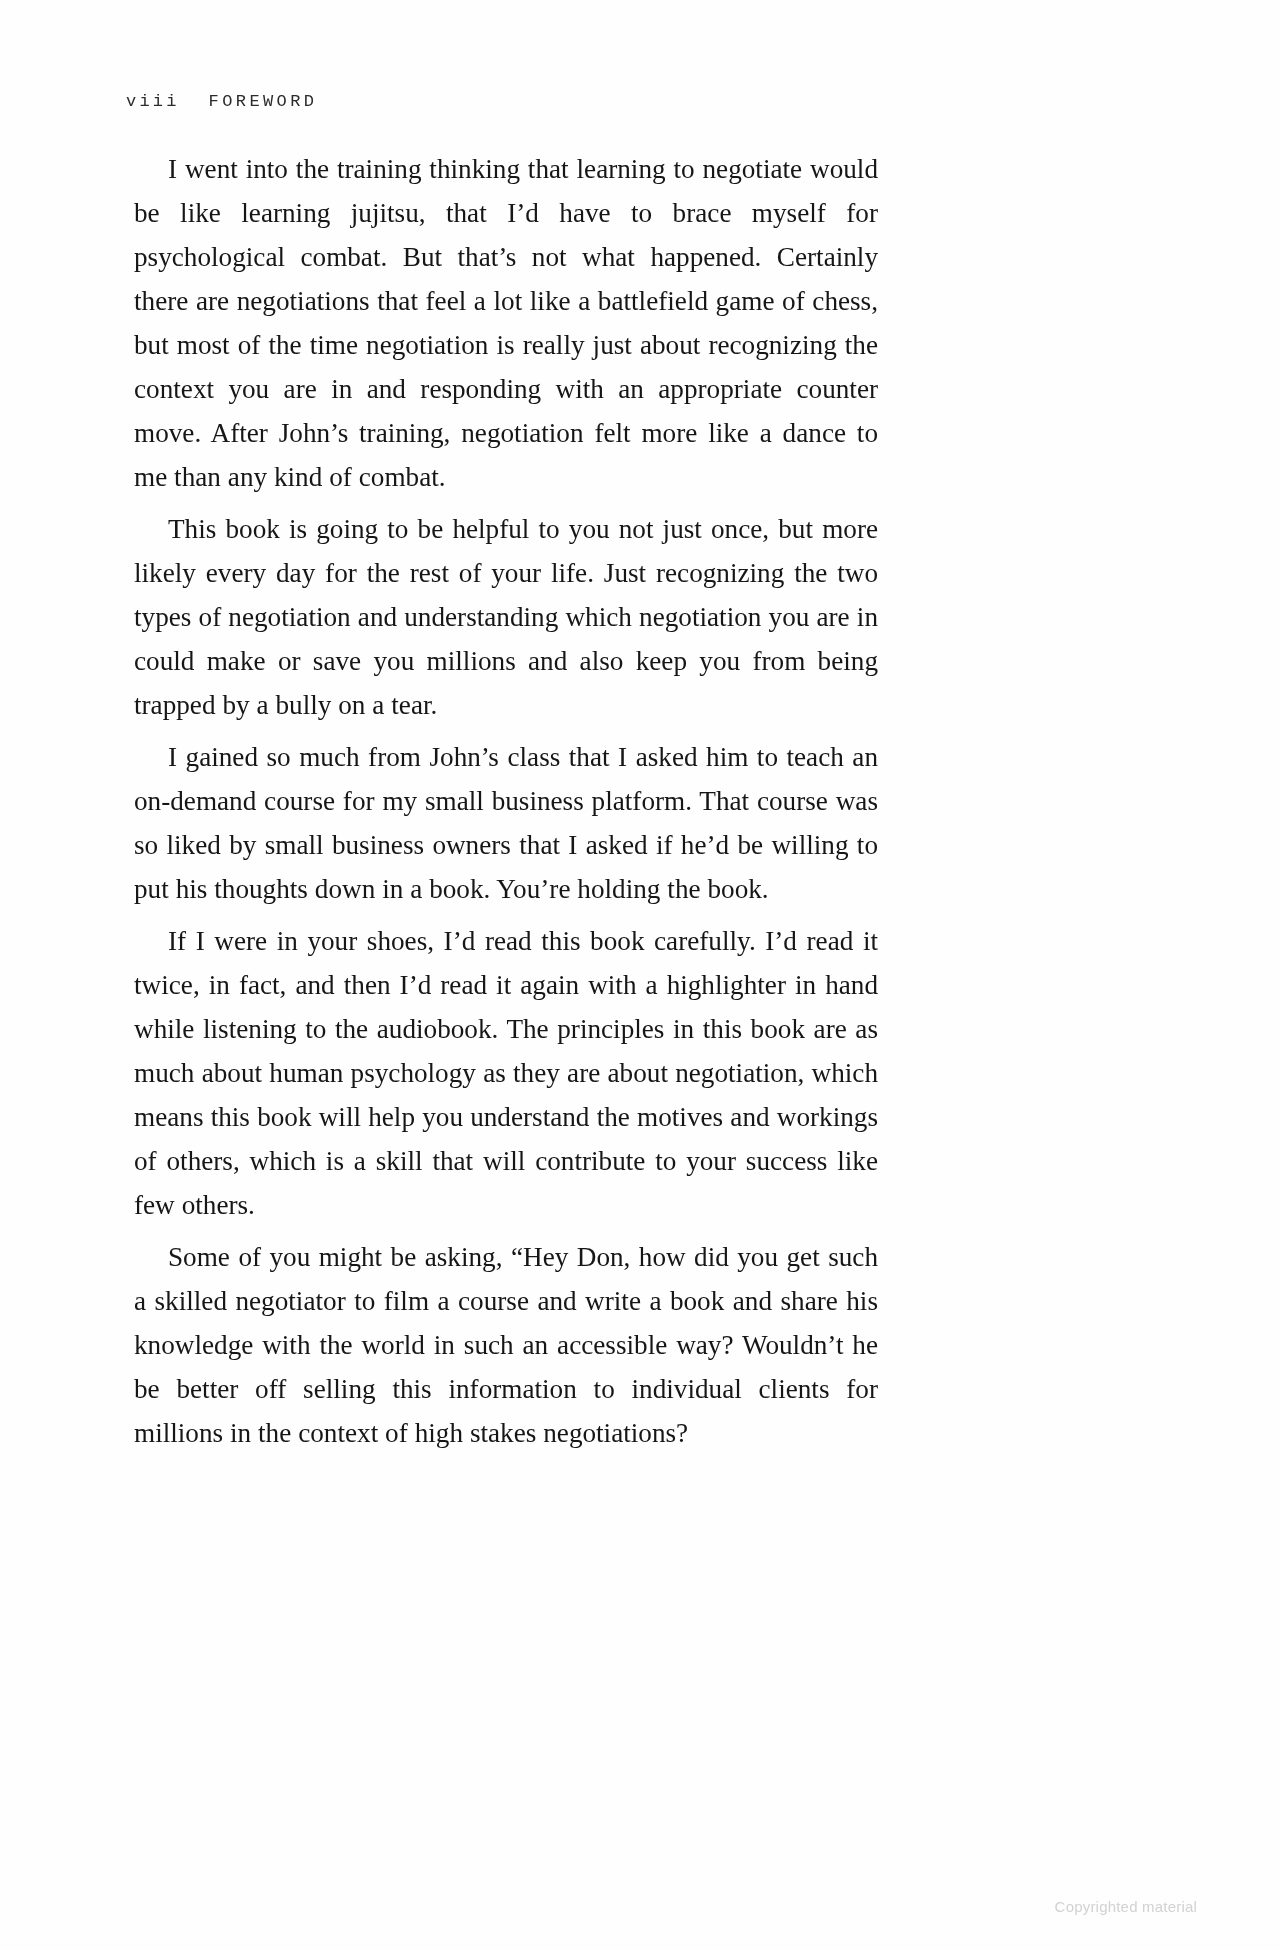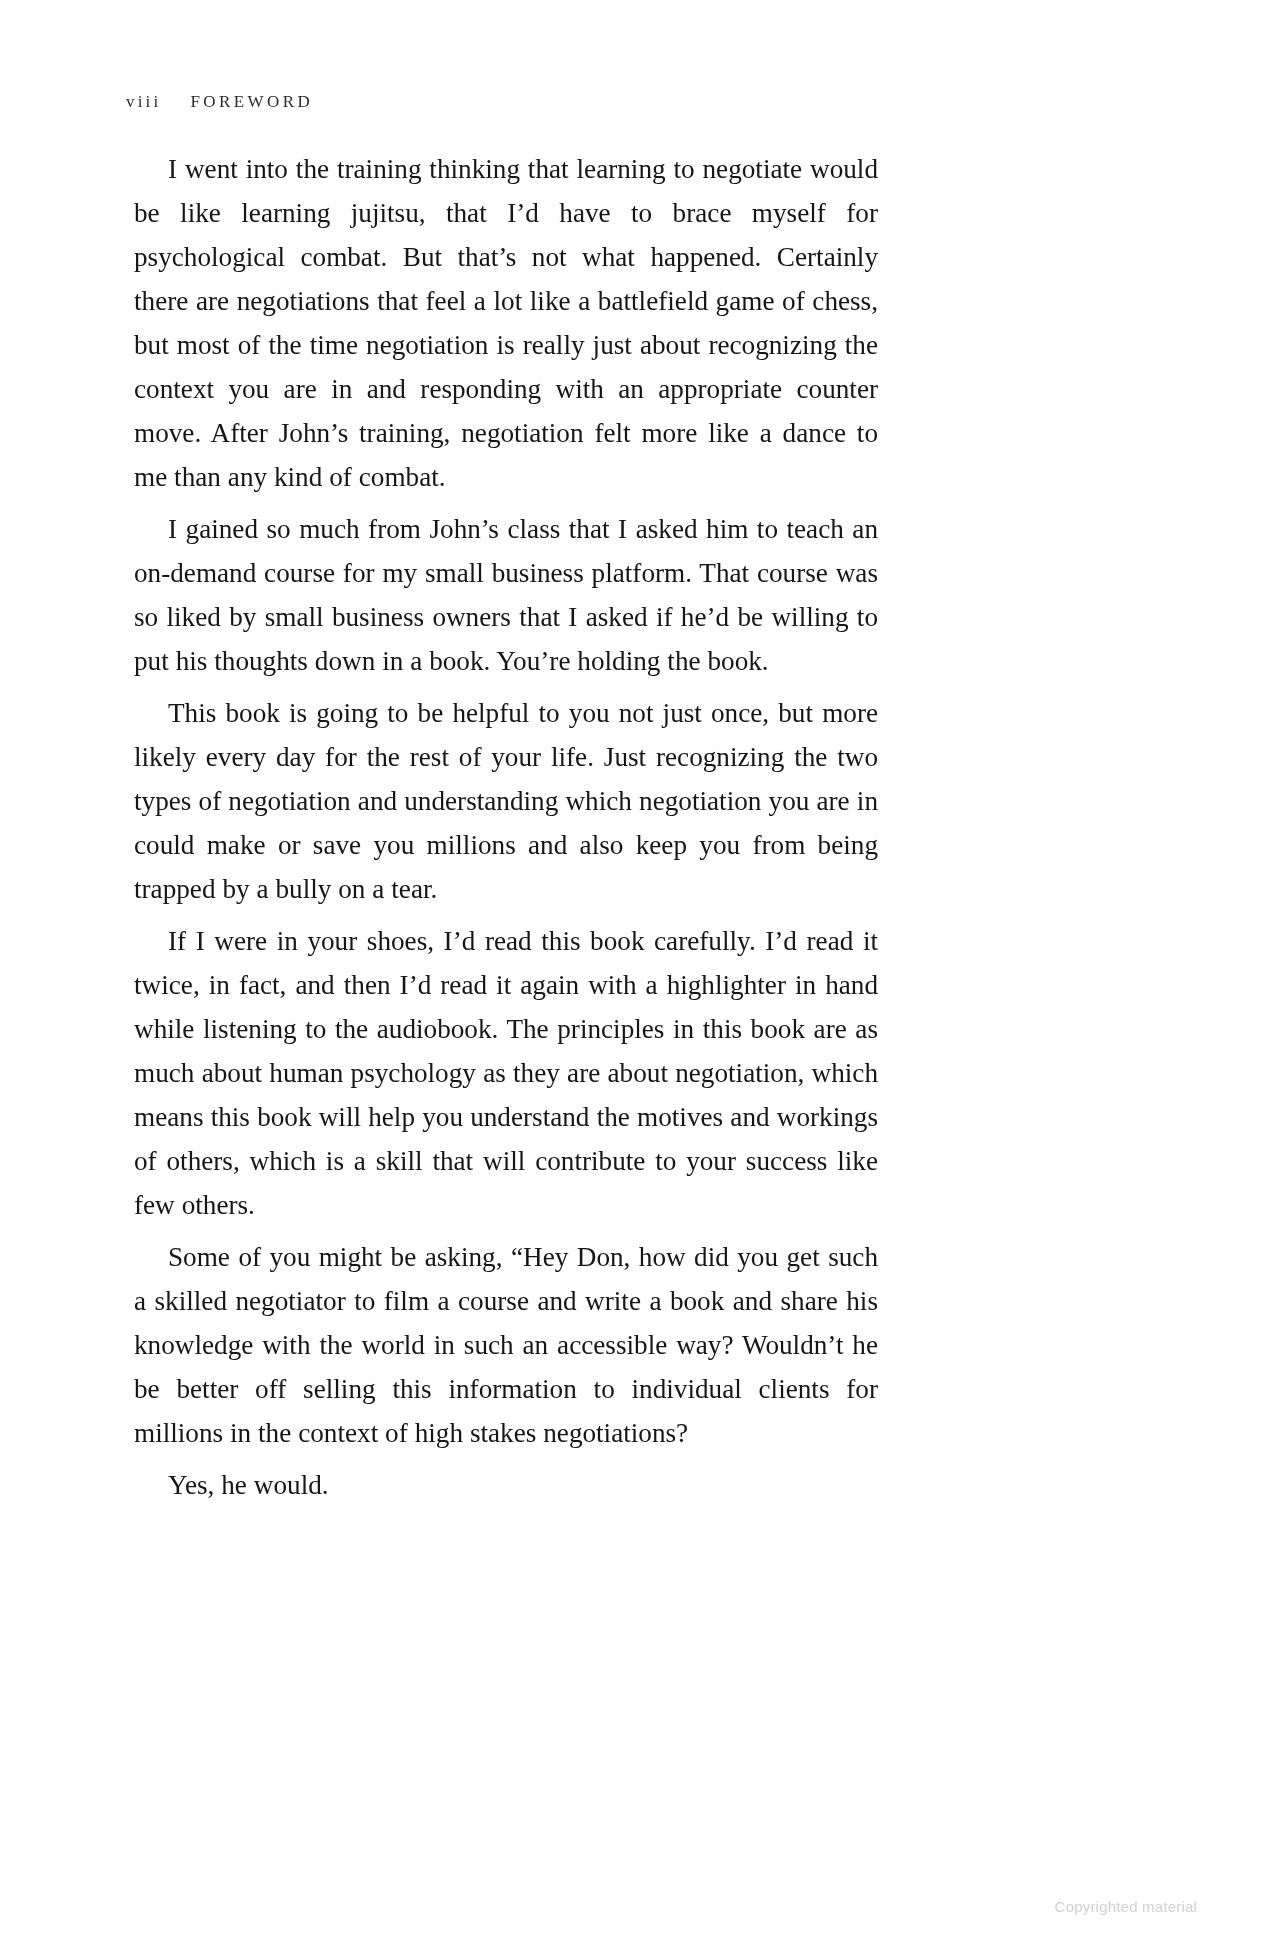--- a/index.html
+++ b/index.html
@@ -22,21 +22,21 @@
     position: absolute;
     inset: 0;
     background: #fefefe;
   }
 
   
   .running-head {
     position: absolute;
     top: 92px;
     left: 126px;
-    font-family: Liberation Serif, serif;
+    font-family: Liberation Mono, monospace;
     font-size: 17px;
     font-weight: 400;
     color: #2b2b2b;
     letter-spacing: 3.0px;
     white-space: nowrap;
     display: flex;
     align-items: flex-start;
   }
   .running-head .folio {
     letter-spacing: 3.2px;
@@ -91,22 +91,21 @@
 <div class="page">
 
   <div class="running-head">
     <span class="folio">viii</span>
     <span class="rh-gap"></span>
     <span class="rh-title">FOREWORD</span>
   </div>
 
   <div class="textblock">
     <p class="para">I went into the training thinking that learning to negotiate would be like learning jujitsu, that I’d have to brace myself for psychological combat. But that’s not what happened. Certainly there are negotiations that feel a lot like a battlefield game of chess, but most of the time negotiation is really just about recognizing the context you are in and responding with an appropriate counter move. After John’s training, negotiation felt more like a dance to me than any kind of combat.</p>
+    <p class="para">This book is going to be helpful to you not just once, but more likely every day for the rest of your life. Just recognizing the two types of negotiation and understanding which negoti­ation you are in could make or save you millions and also keep you from being trapped by a bully on a tear.</p>
     <p class="para">I gained so much from John’s class that I asked him to teach an on-demand course for my small business platform. That course was so liked by small business owners that I asked if he’d be willing to put his thoughts down in a book. You’re holding the book.</p>
-    <p class="para">This book is going to be helpful to you not just once, but more likely every day for the rest of your life. Just recognizing the two types of negotiation and understanding which negoti­ation you are in could make or save you millions and also keep you from being trapped by a bully on a tear.</p>
     <p class="para">If I were in your shoes, I’d read this book carefully. I’d read it twice, in fact, and then I’d read it again with a highlighter in hand while listening to the audiobook. The principles in this book are as much about human psychology as they are about negotiation, which means this book will help you understand the motives and workings of others, which is a skill that will contribute to your success like few others.</p>
     <p class="para">Some of you might be asking, “Hey Don, how did you get such a skilled negotiator to film a course and write a book and share his knowledge with the world in such an accessible way? Wouldn’t he be better off selling this information to individual clients for millions in the context of high stakes negotiations?</p>
-    <p class="para last-short">Yes, he would.</p>
   </div>
 
   <div class="watermark">Copyrighted material</div>
 
 </div>
 
 </body></html>

